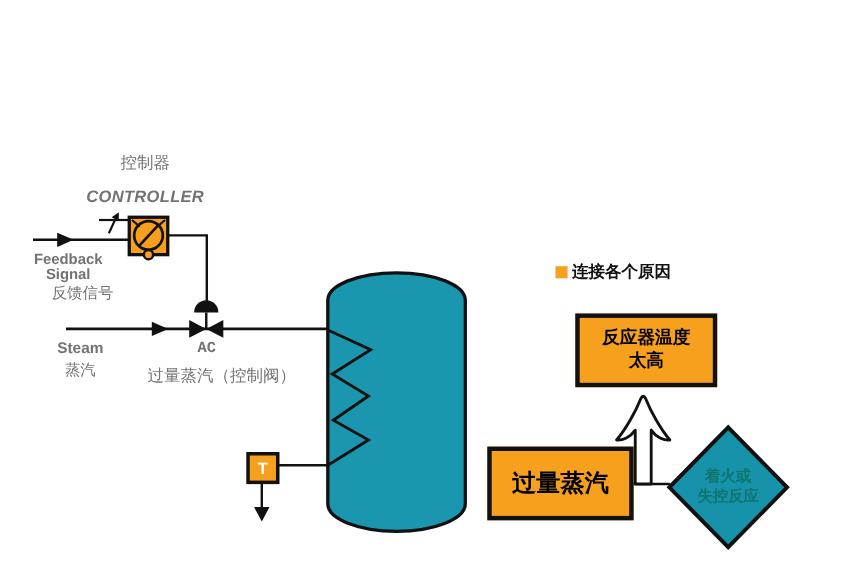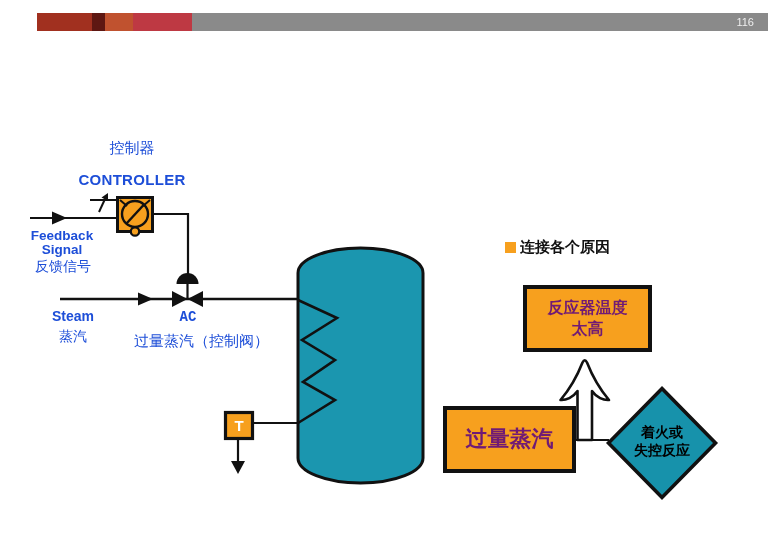--- a/index.html
+++ b/index.html
@@ -19,60 +19,53 @@
     padding-right:14px;box-sizing:border-box;}
   
   svg.wire{position:absolute;left:0;top:0;}
   .ln{stroke:var(--line,#111);fill:none;}
   .blk{fill:var(--line,#111);stroke:none;}
   .fill-orange{fill:var(--orange,#F7A01E);}
   .fill-teal{fill:var(--teal,#1B96AF);}
   .fill-tealdark{fill:var(--teal_dark,#1792AB);}
   .stroke-blk{stroke:var(--line,#111);}
   
-  .lbl{position:absolute;color:#1d4ed8;}
+  .lbl{position:absolute;color:#737373;}
   .en-b{font-weight:bold;font-family:"Liberation Sans","DejaVu Sans",sans-serif;}
   .zh{font-family:"Liberation Serif","DejaVu Serif",serif;}
   .ctr{text-align:center;}
   .lbl-controller-zh{left:100px;top:139px;width:64px;font-size:15px;}
-  .lbl-controller-en{left:75px;top:171px;width:114px;font-size:15px;letter-spacing:.3px;}
+  .lbl-controller-en{left:75px;top:171px;width:114px;font-size:15px;letter-spacing:.3px;font-style:italic;}
   .lbl-feedback{left:22px;top:229px;width:80px;font-size:13.5px;line-height:14px;}
-  .lbl-feedback-zh{left:24px;top:258px;width:78px;font-size:14px;}
+  .lbl-feedback-zh{left:36px;top:258px;width:78px;font-size:14px;}
   .lbl-steam-en{left:40px;top:308px;width:66px;font-size:14px;}
   .lbl-steam-zh{left:42px;top:328px;width:62px;font-size:14px;}
   .lbl-ac{left:168px;top:309px;width:40px;font-size:14px;font-family:Liberation Mono, monospace;}
   .lbl-valve-desc{left:134px;top:332px;width:140px;font-size:15px;white-space:nowrap;}
   .lbl-reactor{left:298px;top:481px;width:125px;font-size:14px;}
   .lbl-reactor .zh-line{font-weight:normal;font-size:15px;margin-top:2px;}
   
   .legend{position:absolute;left:505px;top:238px;display:flex;align-items:center;gap:4px;}
   .legend-sq{width:11px;height:11px;background:var(--orange,#F7A01E);flex:0 0 auto;}
   .legend-txt{font-size:15px;font-weight:bold;font-family:"Liberation Serif","DejaVu Serif",serif;color:#111;white-space:nowrap;}
   
   .cause-box{position:absolute;background:var(--orange,#F7A01E);
     border:4px solid var(--line,#111);box-sizing:border-box;
     display:flex;flex-direction:column;align-items:center;justify-content:center;
-    color:#701a75;font-weight:bold;line-height:1.3;}
+    color:#000000;font-weight:bold;line-height:1.3;}
   .cause-temp{left:523px;top:285px;width:129px;height:67px;font-size:16px;}
   .cause-steam{left:443px;top:406px;width:133px;height:67px;font-size:22px;}
   .diamond-label{position:absolute;left:606px;top:423px;width:112px;
-    color:#000000;font-weight:bold;font-size:14px;line-height:18px;text-align:center;}
+    color:#0f766e;font-weight:bold;font-size:14px;line-height:18px;text-align:center;}
 </style>
 </head>
 <body>
 
 <div id="slide">
 
-  <div class="topbar">
-    <div class="seg seg1"></div>
-    <div class="seg seg2"></div>
-    <div class="seg seg3"></div>
-    <div class="seg seg4"></div>
-    <div class="seg seggray">116</div>
-  </div>
 
   <svg class="wire" width="772" height="534" viewBox="0 0 772 534">
 
     <g>
       <path class="ln" stroke-width="2.2" d="M30,218 H117"></path>
       <polygon class="blk" points="52,211.5 67,218 52,224.5"></polygon>
       <path class="ln" stroke-width="2" d="M90,200 H117"></path>
       <path class="ln" stroke-width="2" d="M99,212 L105,199"></path>
       <polygon class="blk" points="108,193 108,201 101.5,197.5"></polygon>
     </g>

